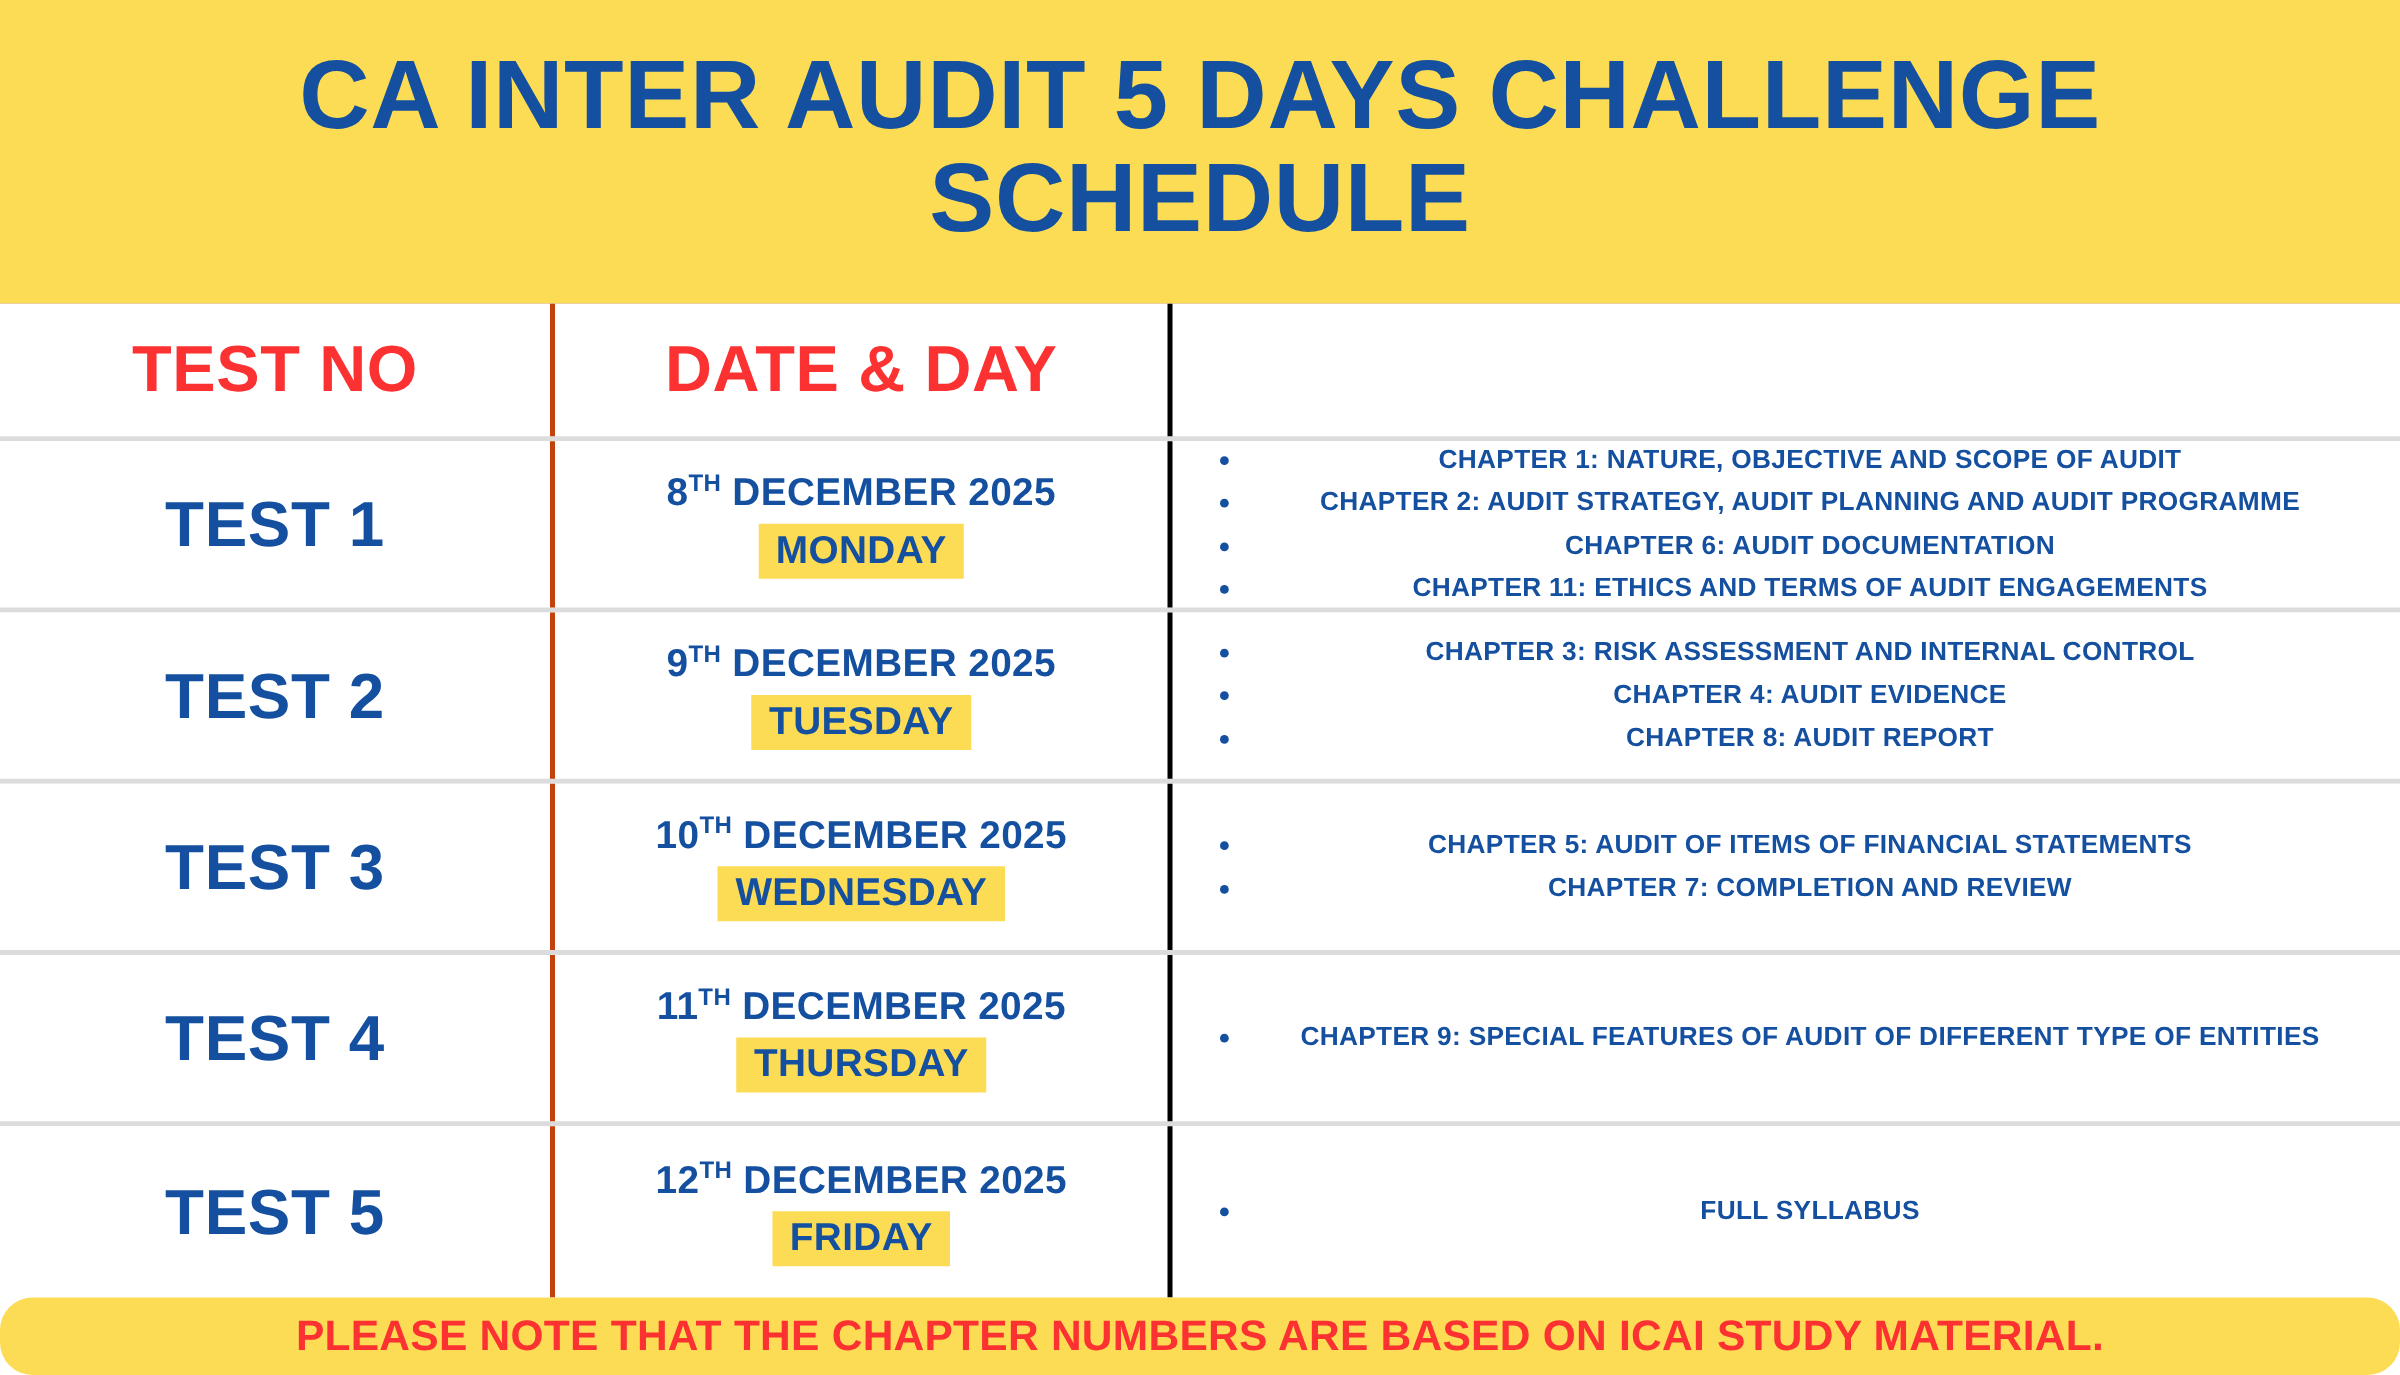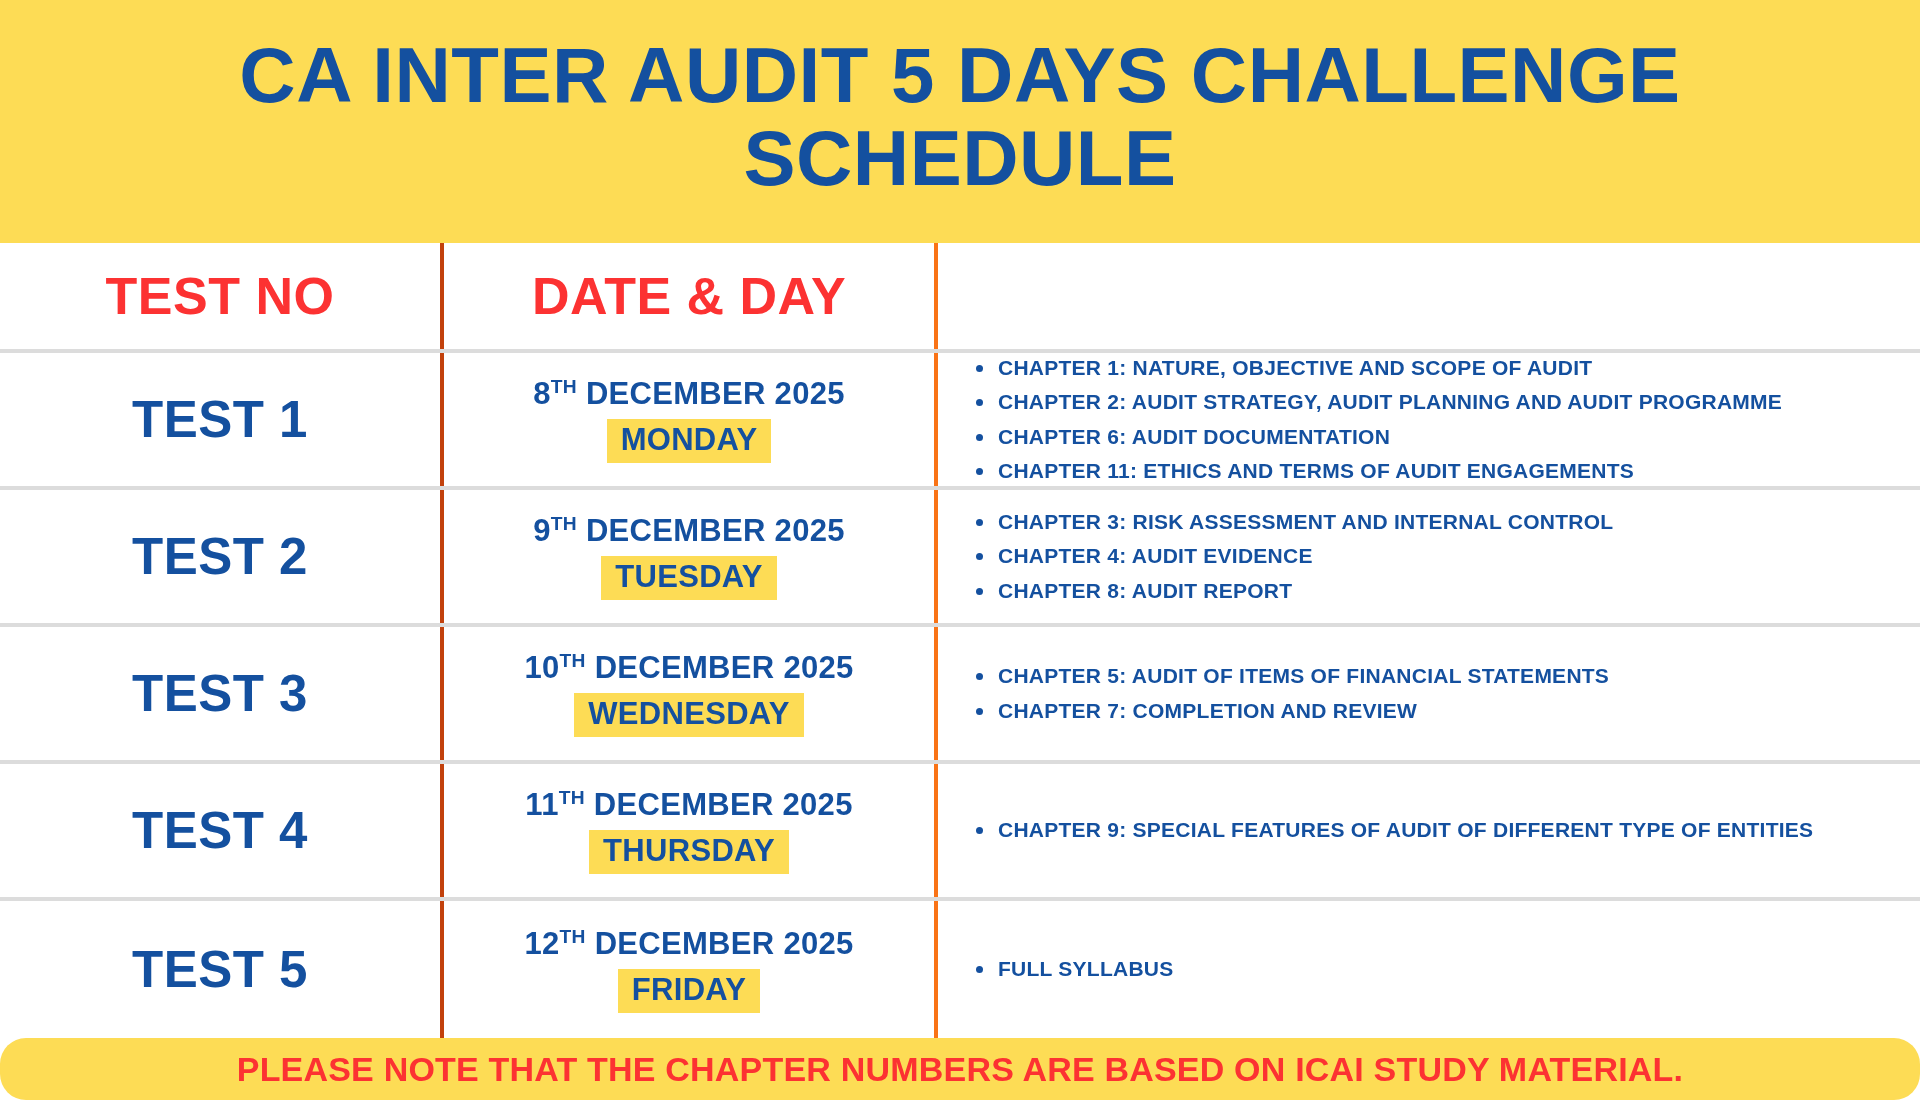--- a/index.html
+++ b/index.html
@@ -63,21 +63,21 @@
     width: 444px;
     border-right: 4px solid #c2410c;
     display: flex;
     align-items: center;
     justify-content: center;
     padding: 6px 10px;
   }
   .col-date {
     flex: 0 0 494px;
     width: 494px;
-    border-right: 4px solid #f97316;
+    border-right: 4px solid #000000;
     display: flex;
     flex-direction: column;
     align-items: center;
     justify-content: center;
     padding: 6px 2px;
   }
   .col-part {
     flex: 1 1 auto;
     display: flex;
     align-items: center;
@@ -142,20 +142,21 @@
     padding: 2px 14px 4px 14px;
     display: inline-block;
     white-space: nowrap;
   }
 
   .bullets {
     list-style: none;
     margin: 0;
     padding: 0;
     width: 100%;
+    text-align: center;
   }
   .bullets li {
     position: relative;
     color: #14509F;
     font-size: 21px;
     font-weight: 800;
     letter-spacing: 0.25px;
     line-height: 1.62;
     text-transform: uppercase;
     padding-left: 26px;

